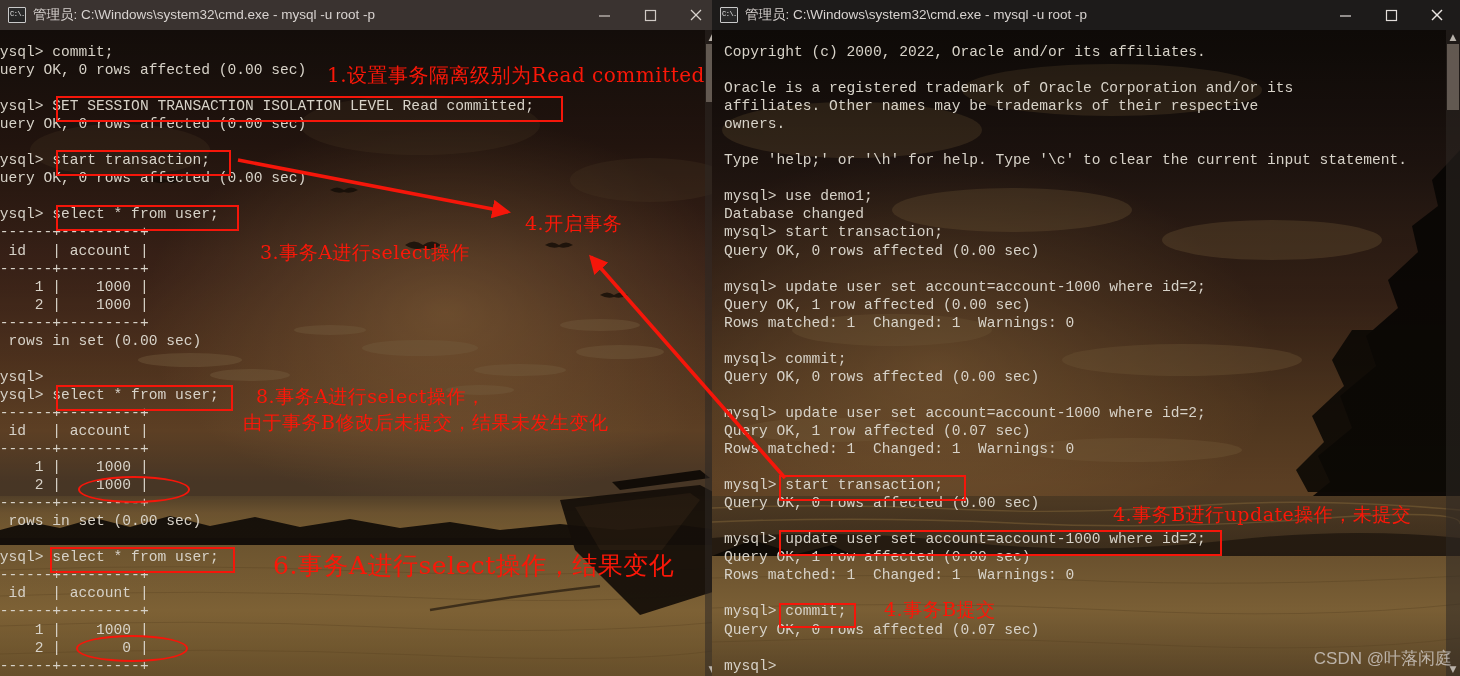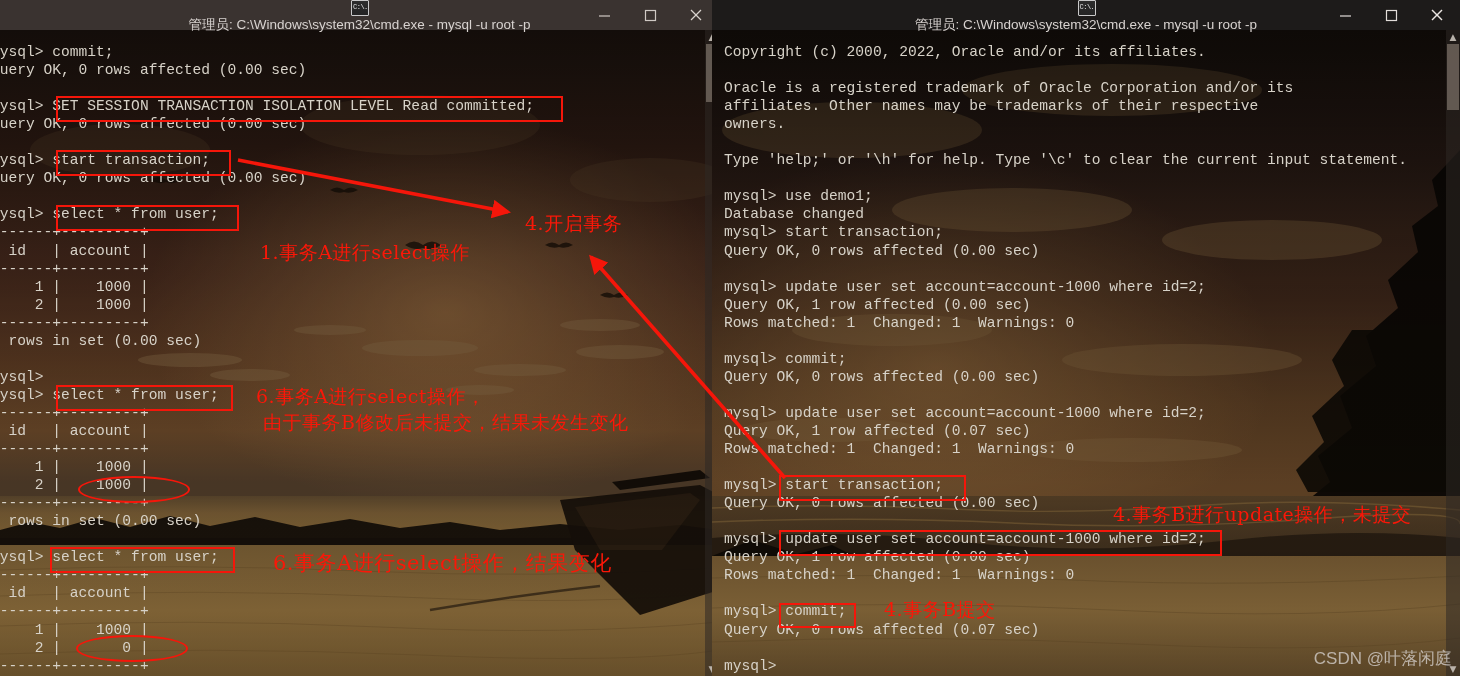--- a/index.html
+++ b/index.html
@@ -1,21 +1,21 @@
 <!DOCTYPE html>
 <html><head>
 <meta charset="utf-8">
 <style>
   html,body{margin:0;padding:0;background:#101010;}
   body{width:1460px;height:676px;overflow:hidden;font-family:"Liberation Sans",sans-serif;}
   #root{position:relative;width:1460px;height:676px;overflow:hidden;background:#0d0b0a;}
 
   
   .win{position:absolute;top:0;overflow:hidden;}
-  .titlebar{position:absolute;top:0;left:0;right:0;height:30px;display:flex;align-items:center;flex-direction:column;}
+  .titlebar{position:absolute;top:0;left:0;right:0;height:30px;display:flex;align-items:center;}
   .tb-icon{width:16px;height:14px;margin-left:8px;margin-right:7px;border:1px solid #c9c9c9;
            background:linear-gradient(#2c2c2c,#242424);position:relative;flex:none;border-radius:1px;}
   .tb-icon:before{content:"C:\\.";position:absolute;left:1px;top:0px;font-size:7px;line-height:12px;
            color:#e8e8e8;font-family:"Liberation Mono",monospace;letter-spacing:-.5px;}
   .tb-title{font-size:13.5px;color:#d8d3d0;white-space:nowrap;font-family:"Liberation Sans",sans-serif;}
   .tb-btns{position:absolute;right:0;top:0;height:30px;display:flex;}
   .tb-btn{width:46px;height:30px;display:flex;align-items:center;justify-content:center;}
   .tb-btn svg{display:block;}
 
   
@@ -270,25 +270,26 @@
   <div class="box" style="left:56px;top:385px;width:177px;height:26px;"></div>
   <div class="box" style="left:50px;top:547px;width:185px;height:26px;"></div>
 
   <div class="ellipse" style="left:78px;top:476px;width:112px;height:27px;"></div>
   <div class="ellipse" style="left:76px;top:635px;width:112px;height:27px;"></div>
 
   <div class="box" style="left:779px;top:475px;width:187px;height:26px;"></div>
   <div class="box" style="left:779px;top:530px;width:443px;height:26px;"></div>
   <div class="box" style="left:779px;top:603px;width:77px;height:25px;"></div>
 
+  <div class="anno" style="left:327px;top:62px;font-size:20px;">1.设置事务隔离级别为Read committed</div>
   <div class="anno" style="left:525px;top:211px;font-size:19px;">4.开启事务</div>
-  <div class="anno" style="left:260px;top:240px;font-size:19px;">1.事务A进行select操作</div>
-  <div class="anno" style="left:256px;top:384px;font-size:19px;">6.事务A进行select操作，</div>
-  <div class="anno" style="left:243px;top:410px;font-size:19px;margin-left:20px;">由于事务B修改后未提交，结果未发生变化</div>
-  <div class="anno" style="left:273px;top:549px;font-size:21px;">6.事务A进行select操作，结果变化</div>
+  <div class="anno" style="left:260px;top:240px;font-size:19px;">3.事务A进行select操作</div>
+  <div class="anno" style="left:256px;top:384px;font-size:19px;">8.事务A进行select操作，</div>
+  <div class="anno" style="left:243px;top:410px;font-size:19px;">由于事务B修改后未提交，结果未发生变化</div>
+  <div class="anno" style="left:273px;top:549px;font-size:25px;">6.事务A进行select操作，结果变化</div>
   <div class="anno" style="left:1113px;top:502px;font-size:19px;text-align:right;">4.事务B进行update操作，未提交</div>
   <div class="anno" style="left:884px;top:597px;font-size:19px;">4.事务B提交</div>
 
   <svg class="arrow" style="left:0;top:0;width:1460px;height:676px;">
     <defs>
       <marker id="ah" viewBox="0 0 10 10" refX="8.4" refY="5" markerWidth="5.2" markerHeight="5.2" orient="auto-start-reverse">
         <path d="M 0 0 L 10 5 L 0 10 z" fill="#f5160a"></path>
       </marker>
     </defs>
 

